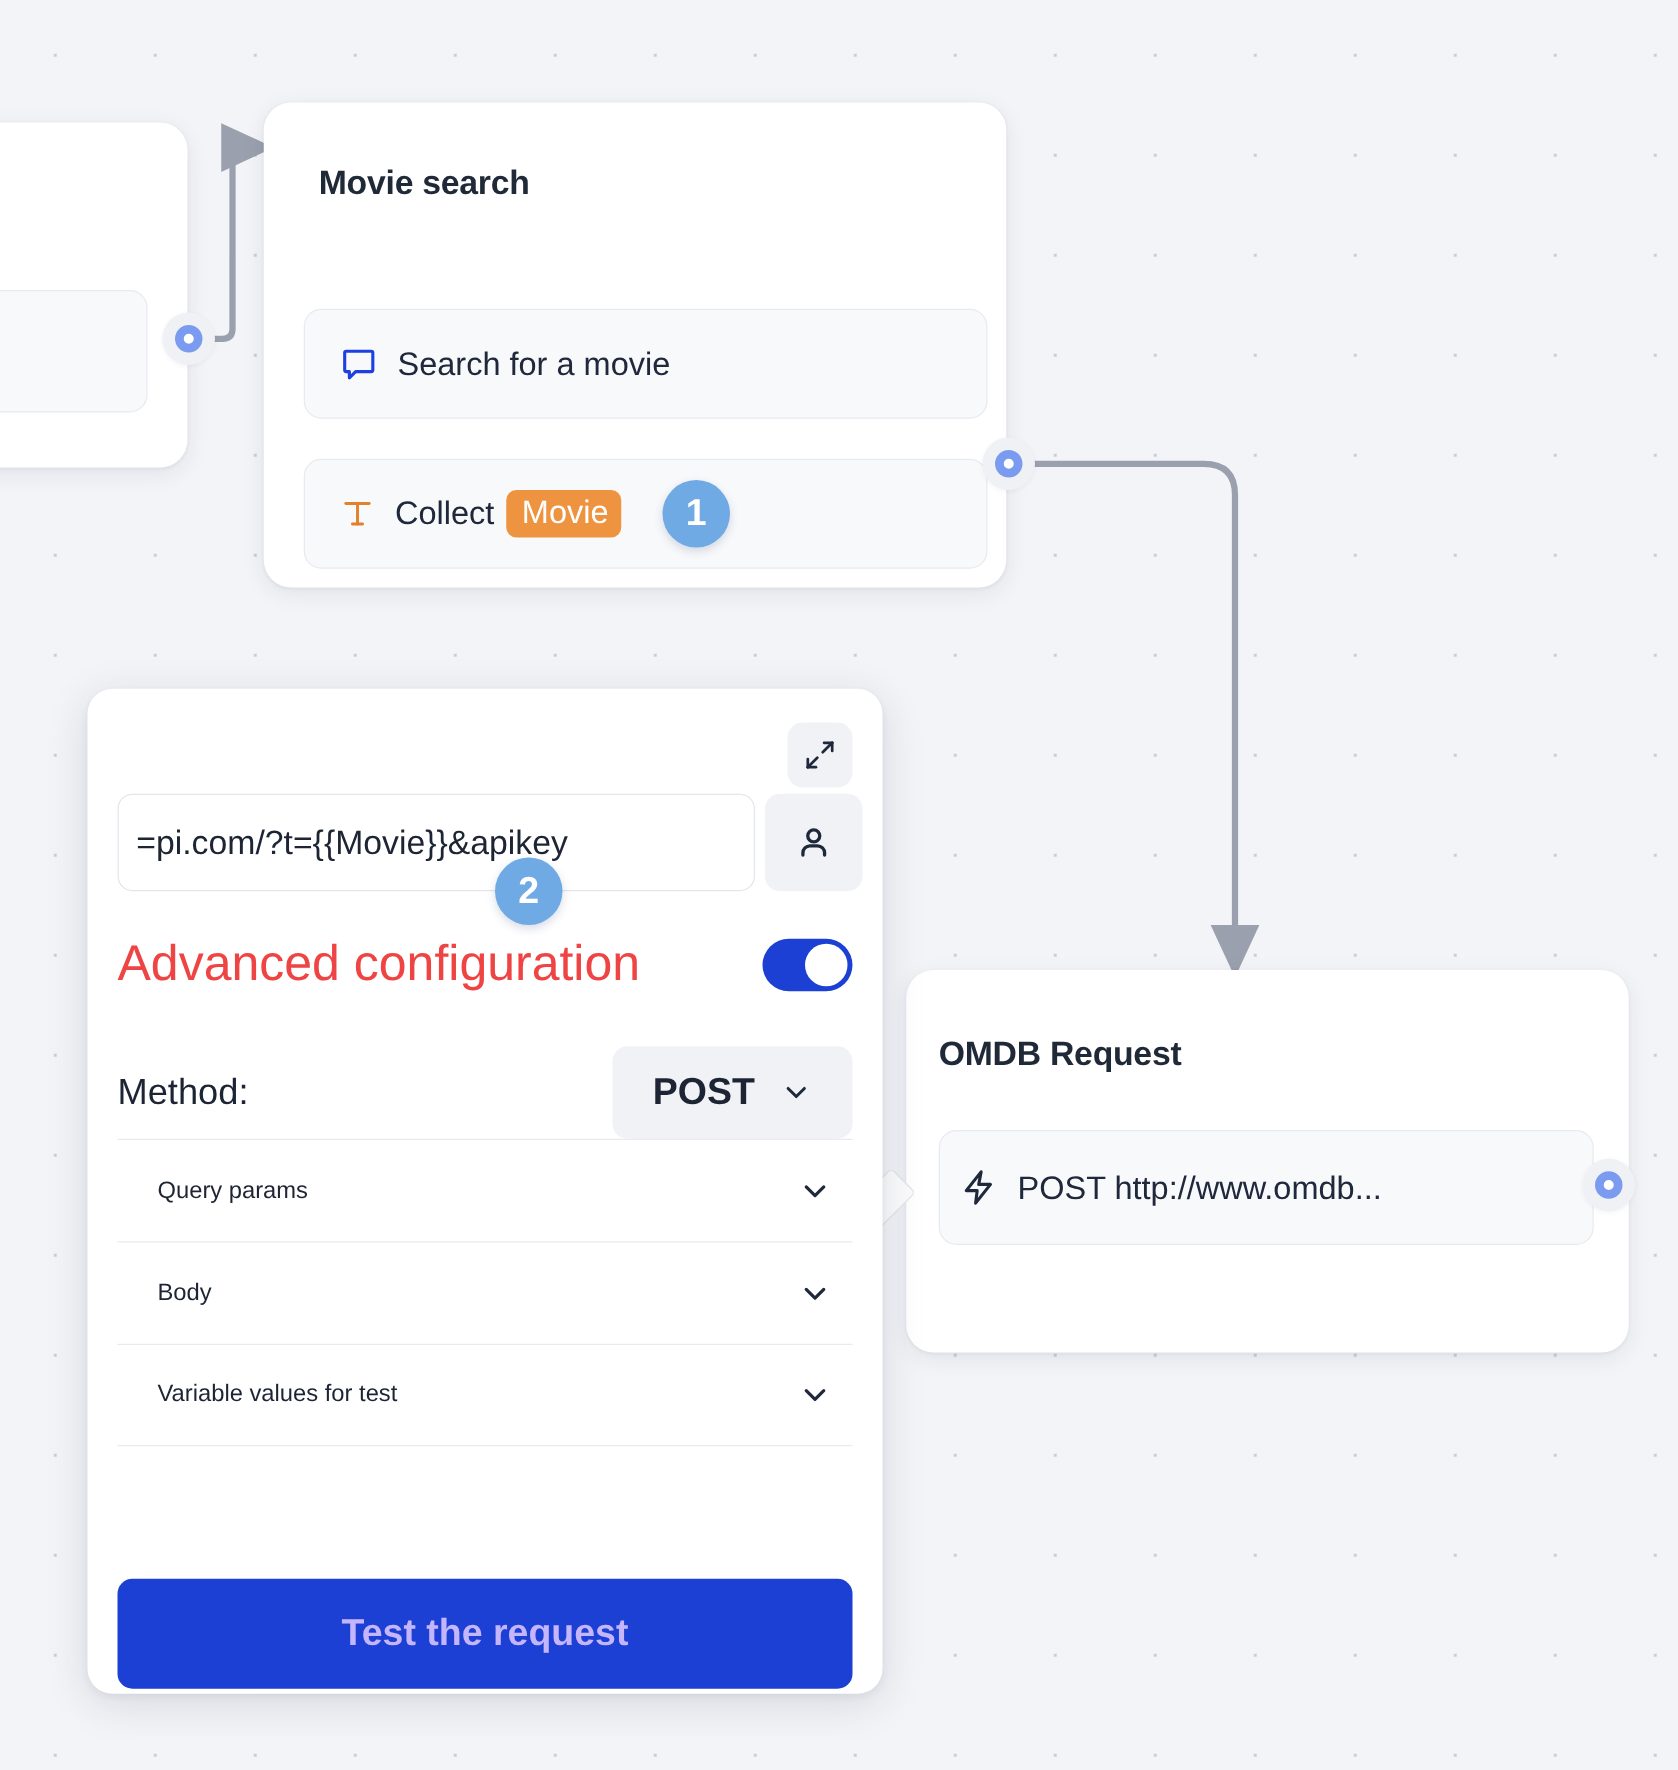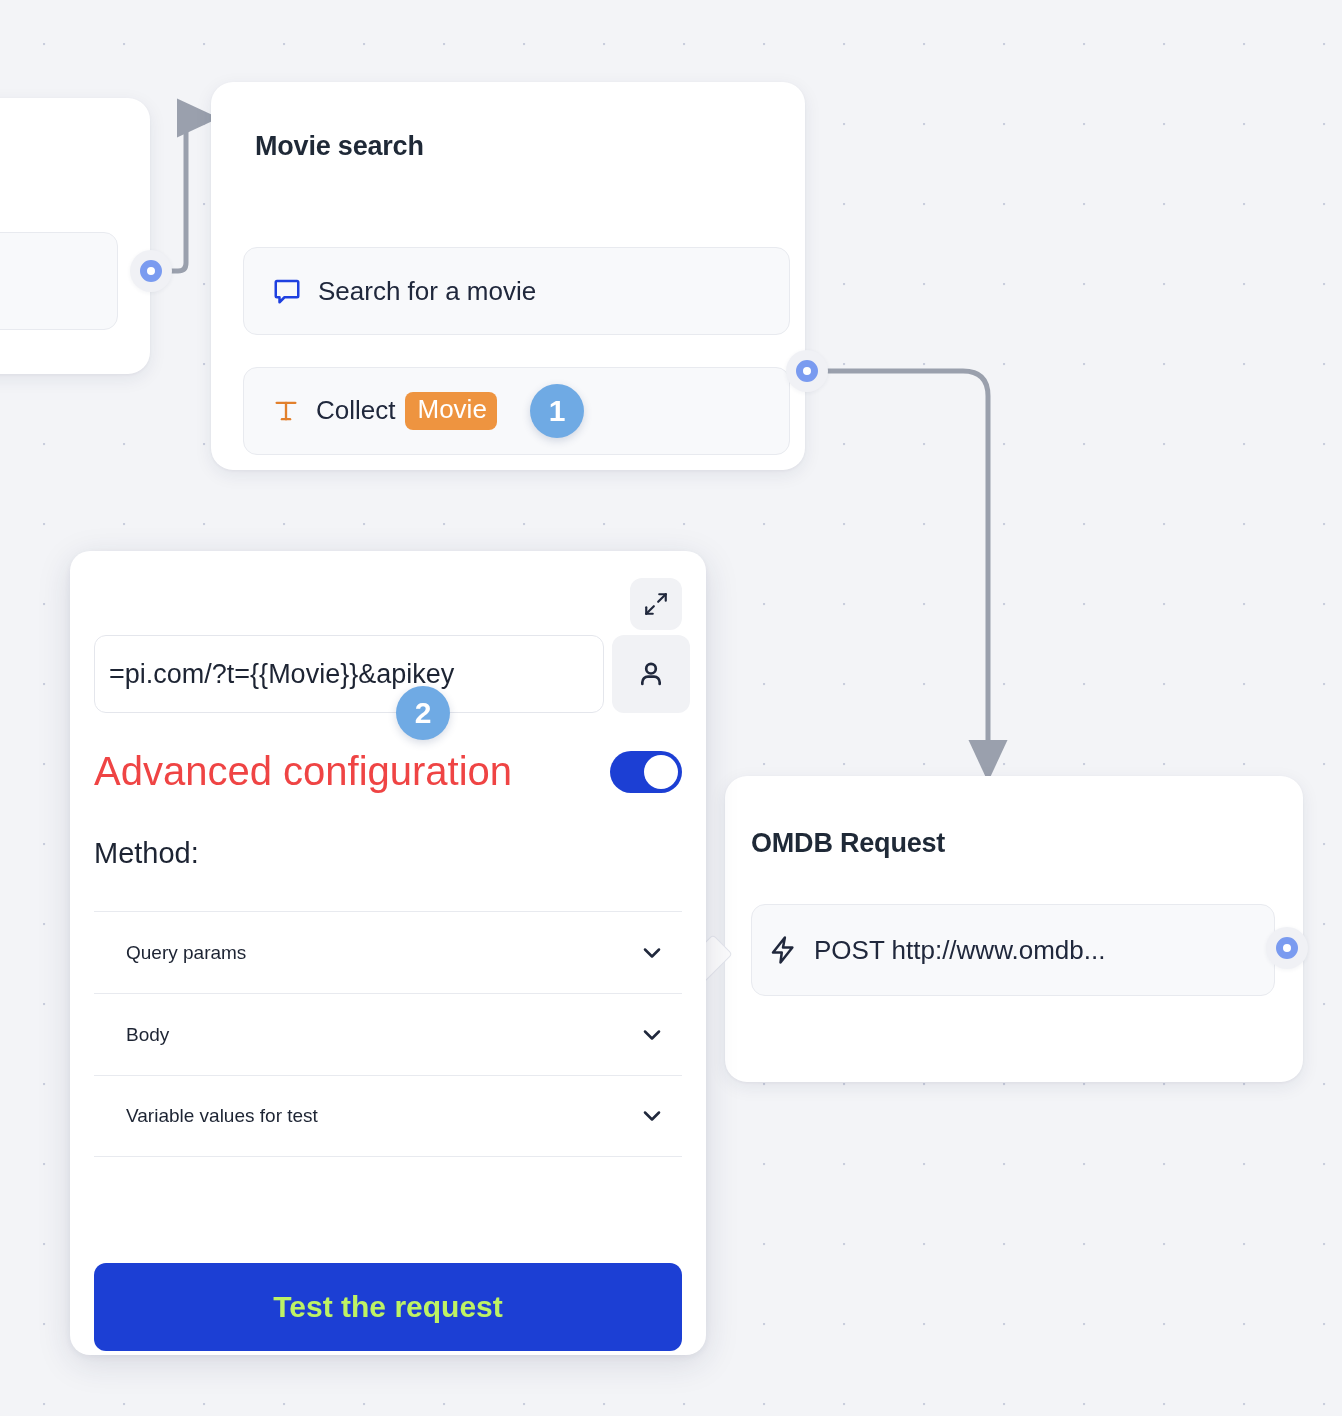--- a/index.html
+++ b/index.html
@@ -329,21 +329,21 @@
   }
 
   #test-btn {
     position: absolute;
     left: 24px;
     top: 712px;
     width: 588px;
     height: 88px;
     border-radius: 12px;
     background: #1c3fd4;
-    color: #bef264;
+    color: #c4b5fd;
     font-size: 30px;
     font-weight: bold;
     display: flex;
     align-items: center;
     justify-content: center;
     border: none;
     font-family: "Liberation Sans", sans-serif;
     cursor: pointer;
   }
 
@@ -440,20 +440,28 @@
       </div>
     </div>
 
     <div id="adv-row">
       <span class="adv-label">Advanced configuration</span>
       <span class="toggle"></span>
     </div>
 
     <div id="method-row">
       <span class="method-label">Method:</span>
+      <span id="method-select">
+        <span class="mval">POST</span>
+        <span style="display:flex;align-items:center;">
+          <svg class="chev" width="26" height="26" viewBox="0 0 24 24" fill="none" stroke="#20283c" stroke-width="2.2" stroke-linecap="round" stroke-linejoin="round">
+            <path d="M6 9l6 6 6-6"></path>
+          </svg>
+        </span>
+      </span>
     </div>
 
     <div id="accordion">
       <div class="acc-item">
         <span class="acc-label">Query params</span>
         <span style="display:flex;align-items:center;">
           <svg class="chev" width="28" height="28" viewBox="0 0 24 24" fill="none" stroke="#20283c" stroke-width="2.2" stroke-linecap="round" stroke-linejoin="round">
             <path d="M6 9l6 6 6-6"></path>
           </svg>
         </span>

